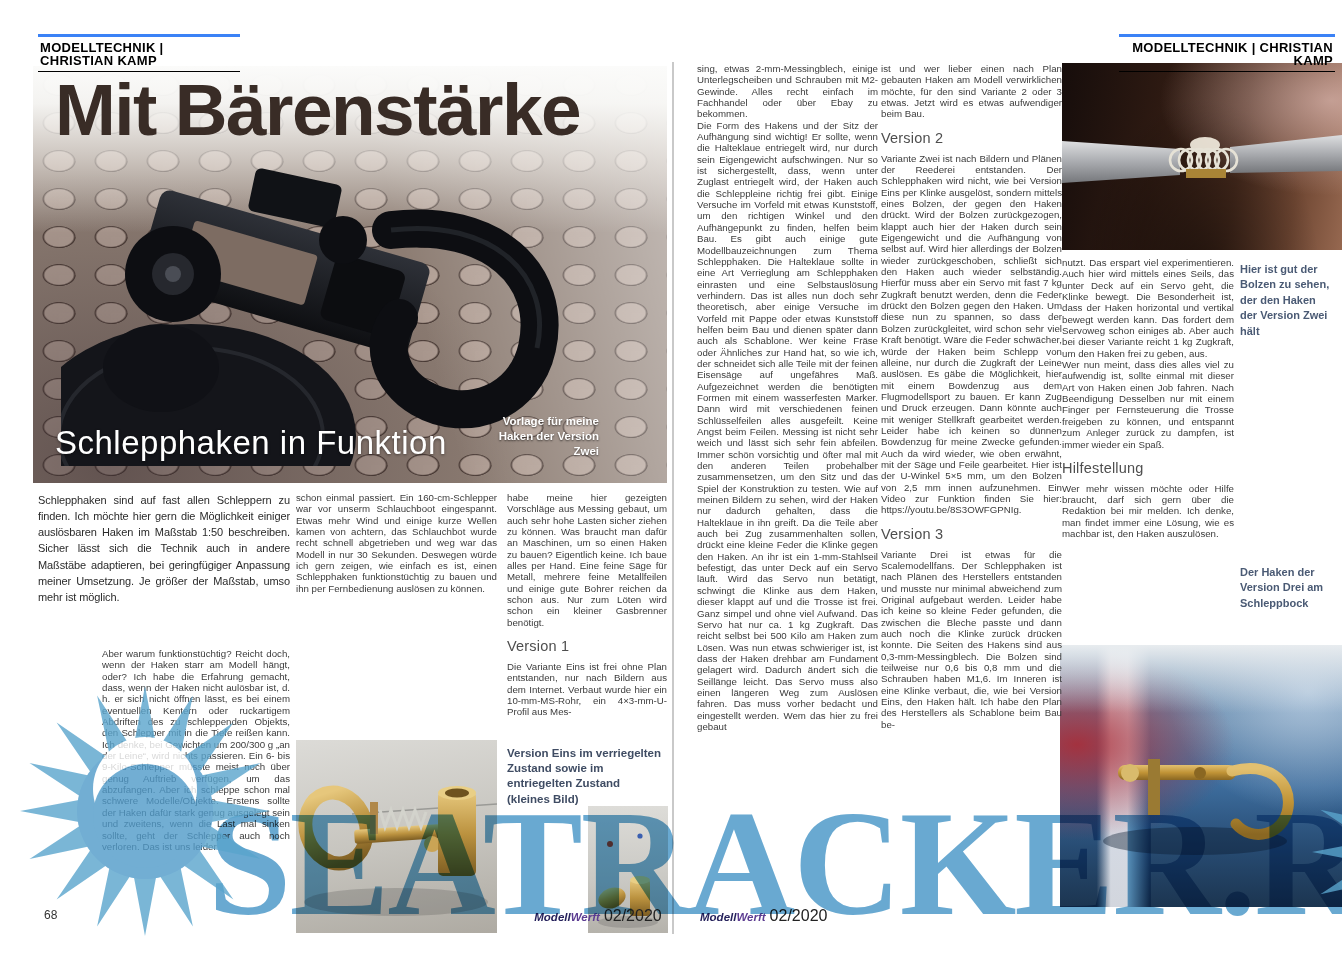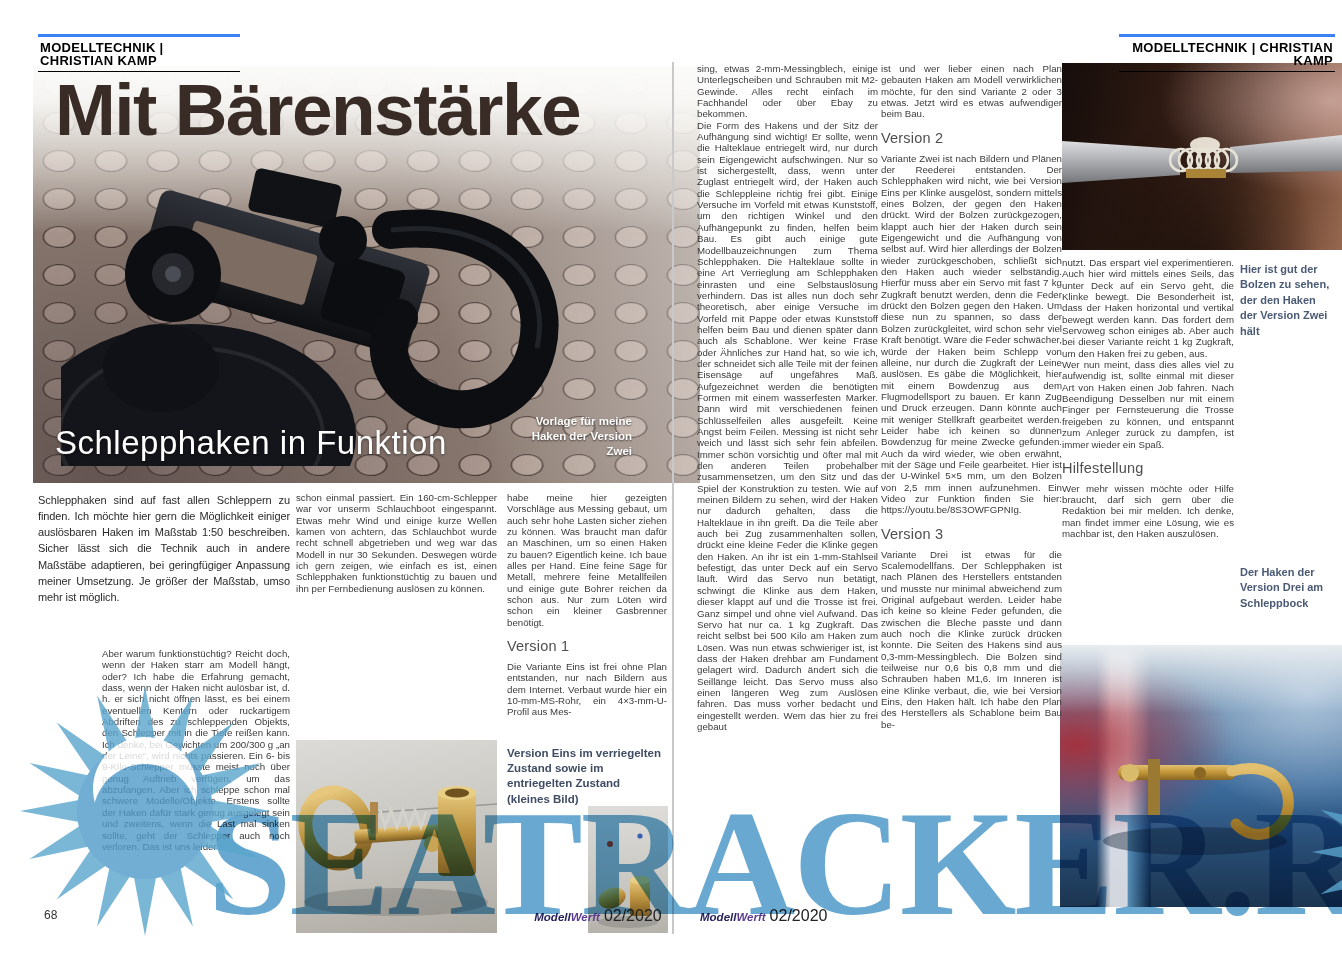--- a/index.html
+++ b/index.html
@@ -24,21 +24,20 @@
     left:33px;top:66px;width:634px;height:417px;overflow:hidden;
     background-color:#8d7d73;
     background-image:
       linear-gradient(180deg,#fbfbfa 0%,rgba(250,250,248,.94) 9%,rgba(246,244,240,.6) 22%,rgba(246,244,240,0) 40%),
       linear-gradient(255deg,rgba(255,255,255,.5),rgba(255,255,255,0) 42%),
       radial-gradient(ellipse at 12% 96%,rgba(56,42,46,.5),transparent 52%),
       radial-gradient(ellipse 24px 16px at 26px 19px,rgba(178,160,149,.95) 0 58%,rgba(74,59,53,.95) 66%,transparent 71%),
       radial-gradient(ellipse 24px 16px at 0px 0px,rgba(160,142,133,.95) 0 58%,rgba(66,52,47,.95) 66%,transparent 71%);
     background-size:100% 100%,100% 100%,100% 100%,52px 38px,52px 38px;
     background-position:0 0,0 0,0 0,0 0,26px 19px;
-    padding-left:33px;
   }
   .hero svg{position:absolute;left:28px;top:40px;}
   .hero-title{
     position:absolute;left:22px;top:6px;
     font-size:73px;font-weight:bold;letter-spacing:-1.5px;color:#392c26;line-height:1.05;white-space:nowrap;
   }
   .hero-subtitle{
     position:absolute;left:22px;top:358px;
     font-size:33px;font-weight:normal;color:#fff;letter-spacing:.5px;
     text-shadow:0 1px 3px rgba(0,0,0,.45);white-space:nowrap;

